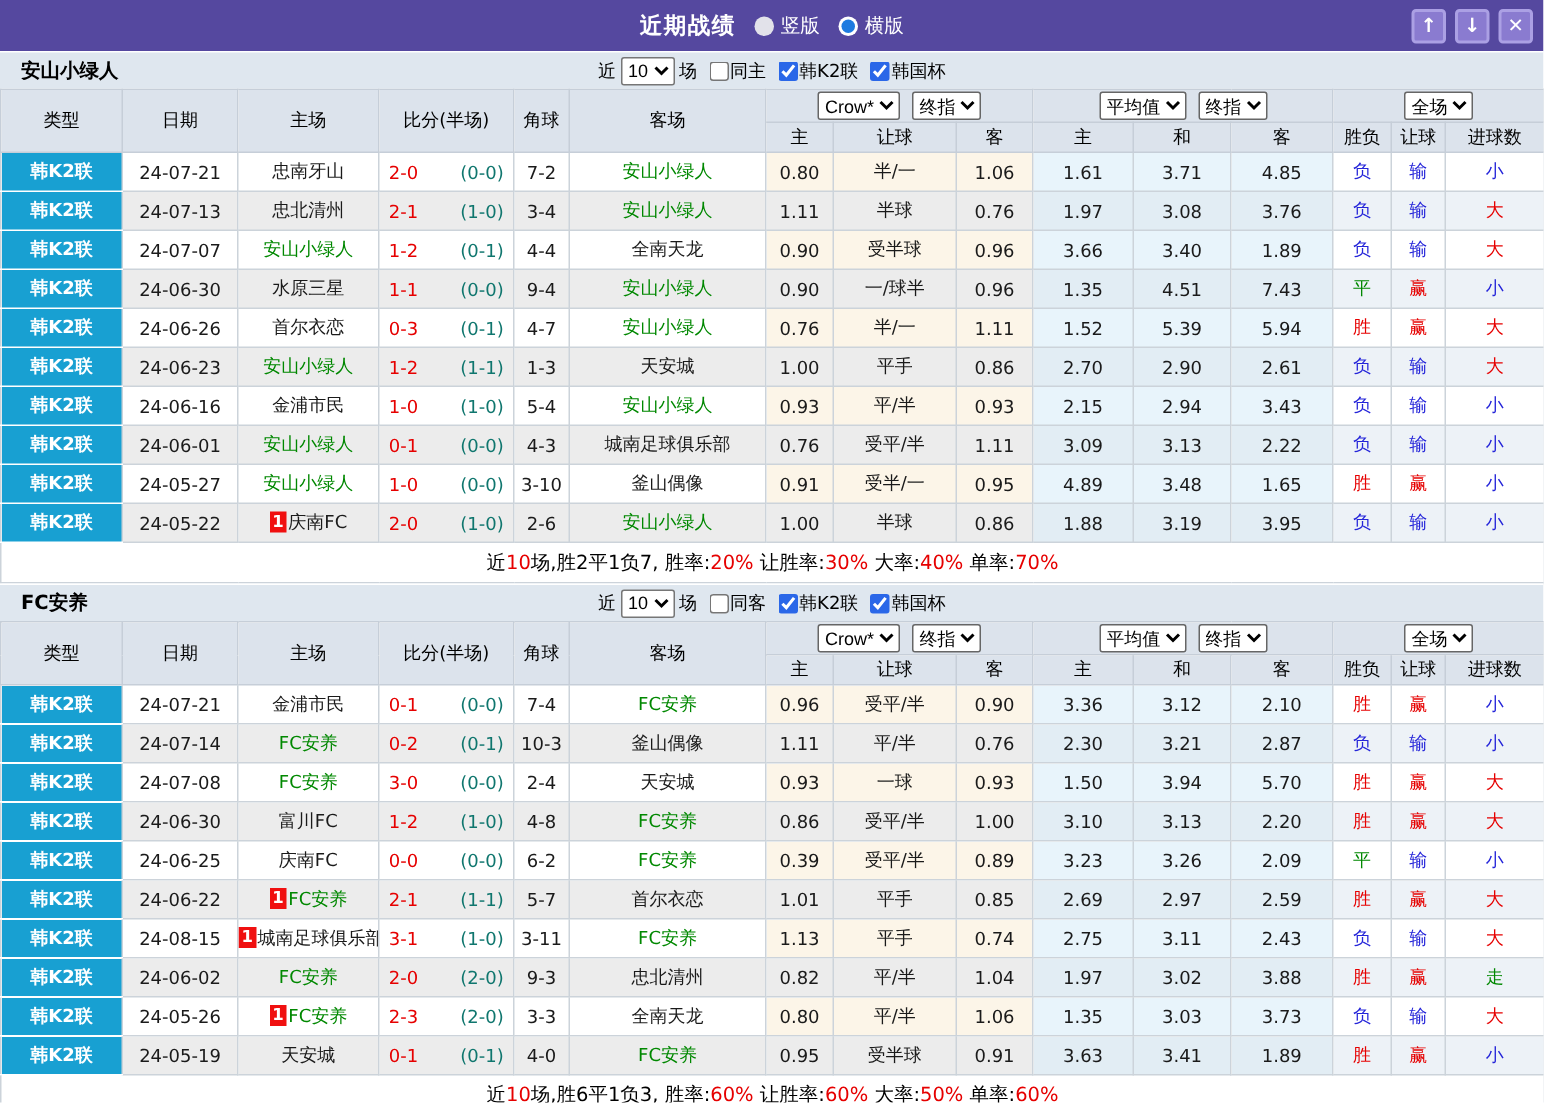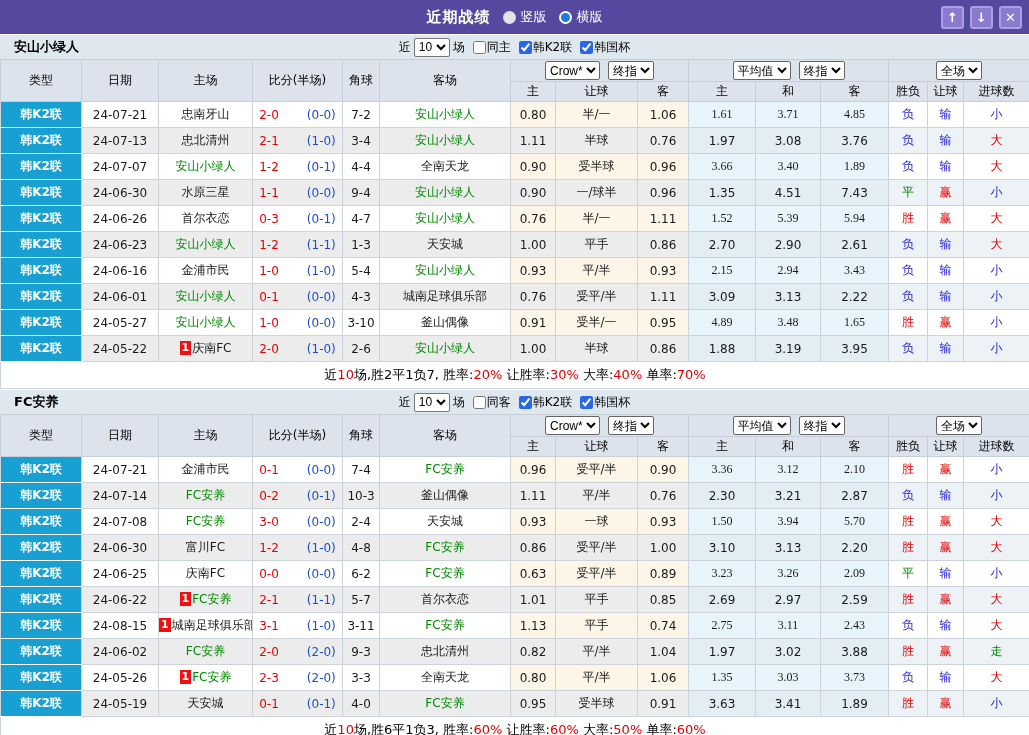--- a/index.html
+++ b/index.html
@@ -42,30 +42,30 @@
   th{background:var(--header-bg,#DCE3EC);font-weight:normal;color:#000;
      border:1px solid #c6ced8;padding:0;white-space:nowrap;overflow:hidden;}
   .group-row th{height:21px;}
   .sub-row th{height:19px;}
   .dd-cell select{height:19px;font-size:12px;background:#fff;border:1px solid #666;border-radius:2px;margin:0 4px;}
   td{border:1px solid #ccd3da;text-align:center;height:25px;padding:0;color:#1a1a1a;
      white-space:nowrap;overflow:hidden;}
   tr.odd td{background:#fff;}
   tr.even td{background:var(--row-even-bg,#ECECEC);}
   tr.odd td.odds-cream{background:var(--handicap-col-bg,#FCF5E8);}
-  tr.odd td.odds-blue{background:var(--avg-col-bg,#E8F4FB);font-family:Liberation Serif, serif;}
+  tr.odd td.odds-blue{background:var(--avg-col-bg,#E8F4FB);}
   tr.even td.odds-blue{background:var(--avg-col-even-bg,#E2EDF4);}
   tr.even td.result-col{background:var(--result-col-even-bg,#EDF2F7);}
   tbody td.type-cell{background:var(--league-cell-bg,#18A0D2);color:#fff;font-weight:bold;
      border-color:#ffffff #ccd3da;}
   .team-green{color:var(--team-green,#008800);}
   .rank-badge{display:inline-block;background:var(--badge-red,#F01010);color:#fff;
      font-size:11px;font-weight:bold;padding:0 2px;margin-right:1px;line-height:14px;vertical-align:1px;}
   .score-ft{color:var(--red,#E60000);}
-  .score-half{color:#1d4ed8;margin-left:28px;}
+  .score-half{color:#0f766e;margin-left:28px;}
   tfoot td{background:#fff;height:26px;text-align:center;font-size:13px;color:#000;}
   .summary .red{color:var(--red,#E60000);}
 </style>
 </head>
 <body>
 
 <div class="titlebar">
   <div class="title-group">
     <span class="title">近期战绩</span>
     <span class="radio-opt">
@@ -463,21 +463,21 @@
           <td class="result-col" style="color: rgb(230, 0, 0);">赢</td>
           <td class="result-col" style="color: rgb(230, 0, 0);">大</td>
         </tr>
         <tr class="odd">
           <td class="type-cell">韩K2联</td>
           <td class="date-cell">24-06-25</td>
           <td class="team-cell"><span>庆南FC</span></td>
           <td class="score-cell"><span class="score-ft">0-0</span><span class="score-half">(0-0)</span></td>
           <td class="corner-cell">6-2</td>
           <td class="team-cell"><span class="team-green">FC安养</span></td>
-          <td class="odds-cream">0.63</td>
+          <td class="odds-cream">0.39</td>
           <td class="odds-cream">受平/半</td>
           <td class="odds-cream">0.89</td>
           <td class="odds-blue">3.23</td>
           <td class="odds-blue">3.26</td>
           <td class="odds-blue">2.09</td>
           <td class="result-col" style="color: rgb(0, 136, 0);">平</td>
           <td class="result-col" style="color: rgb(37, 37, 217);">输</td>
           <td class="result-col" style="color: rgb(37, 37, 217);">小</td>
         </tr>
         <tr class="even">

